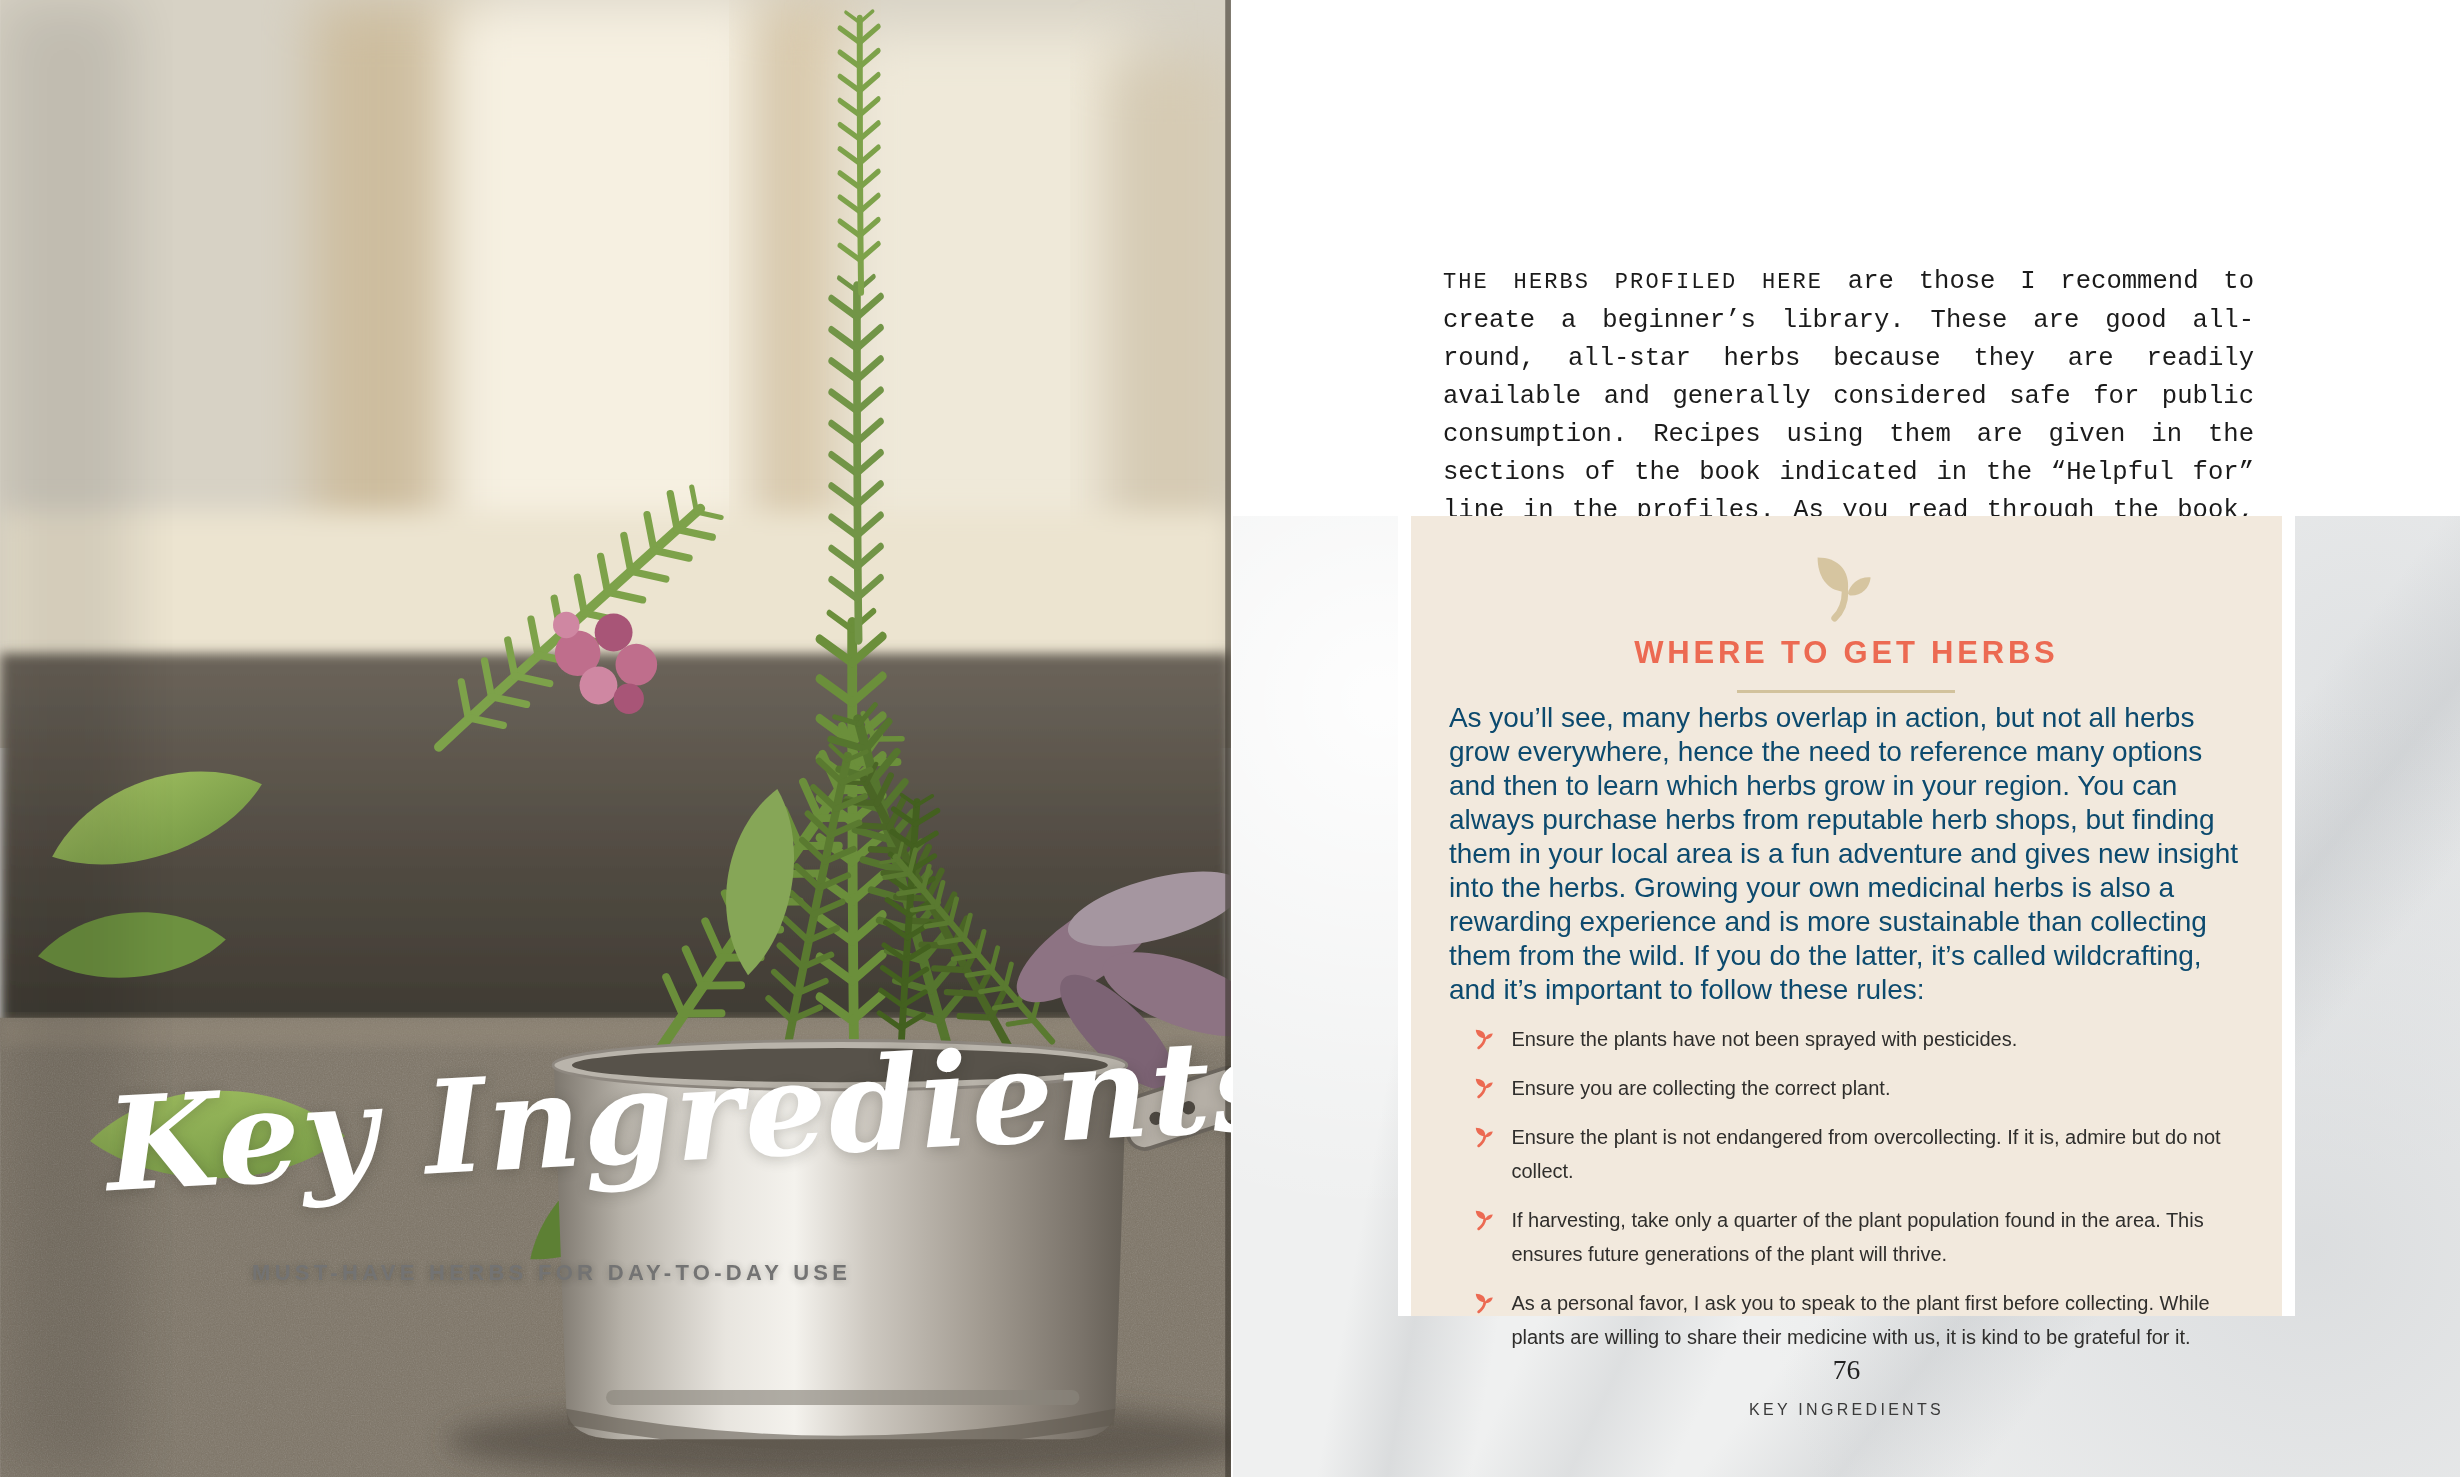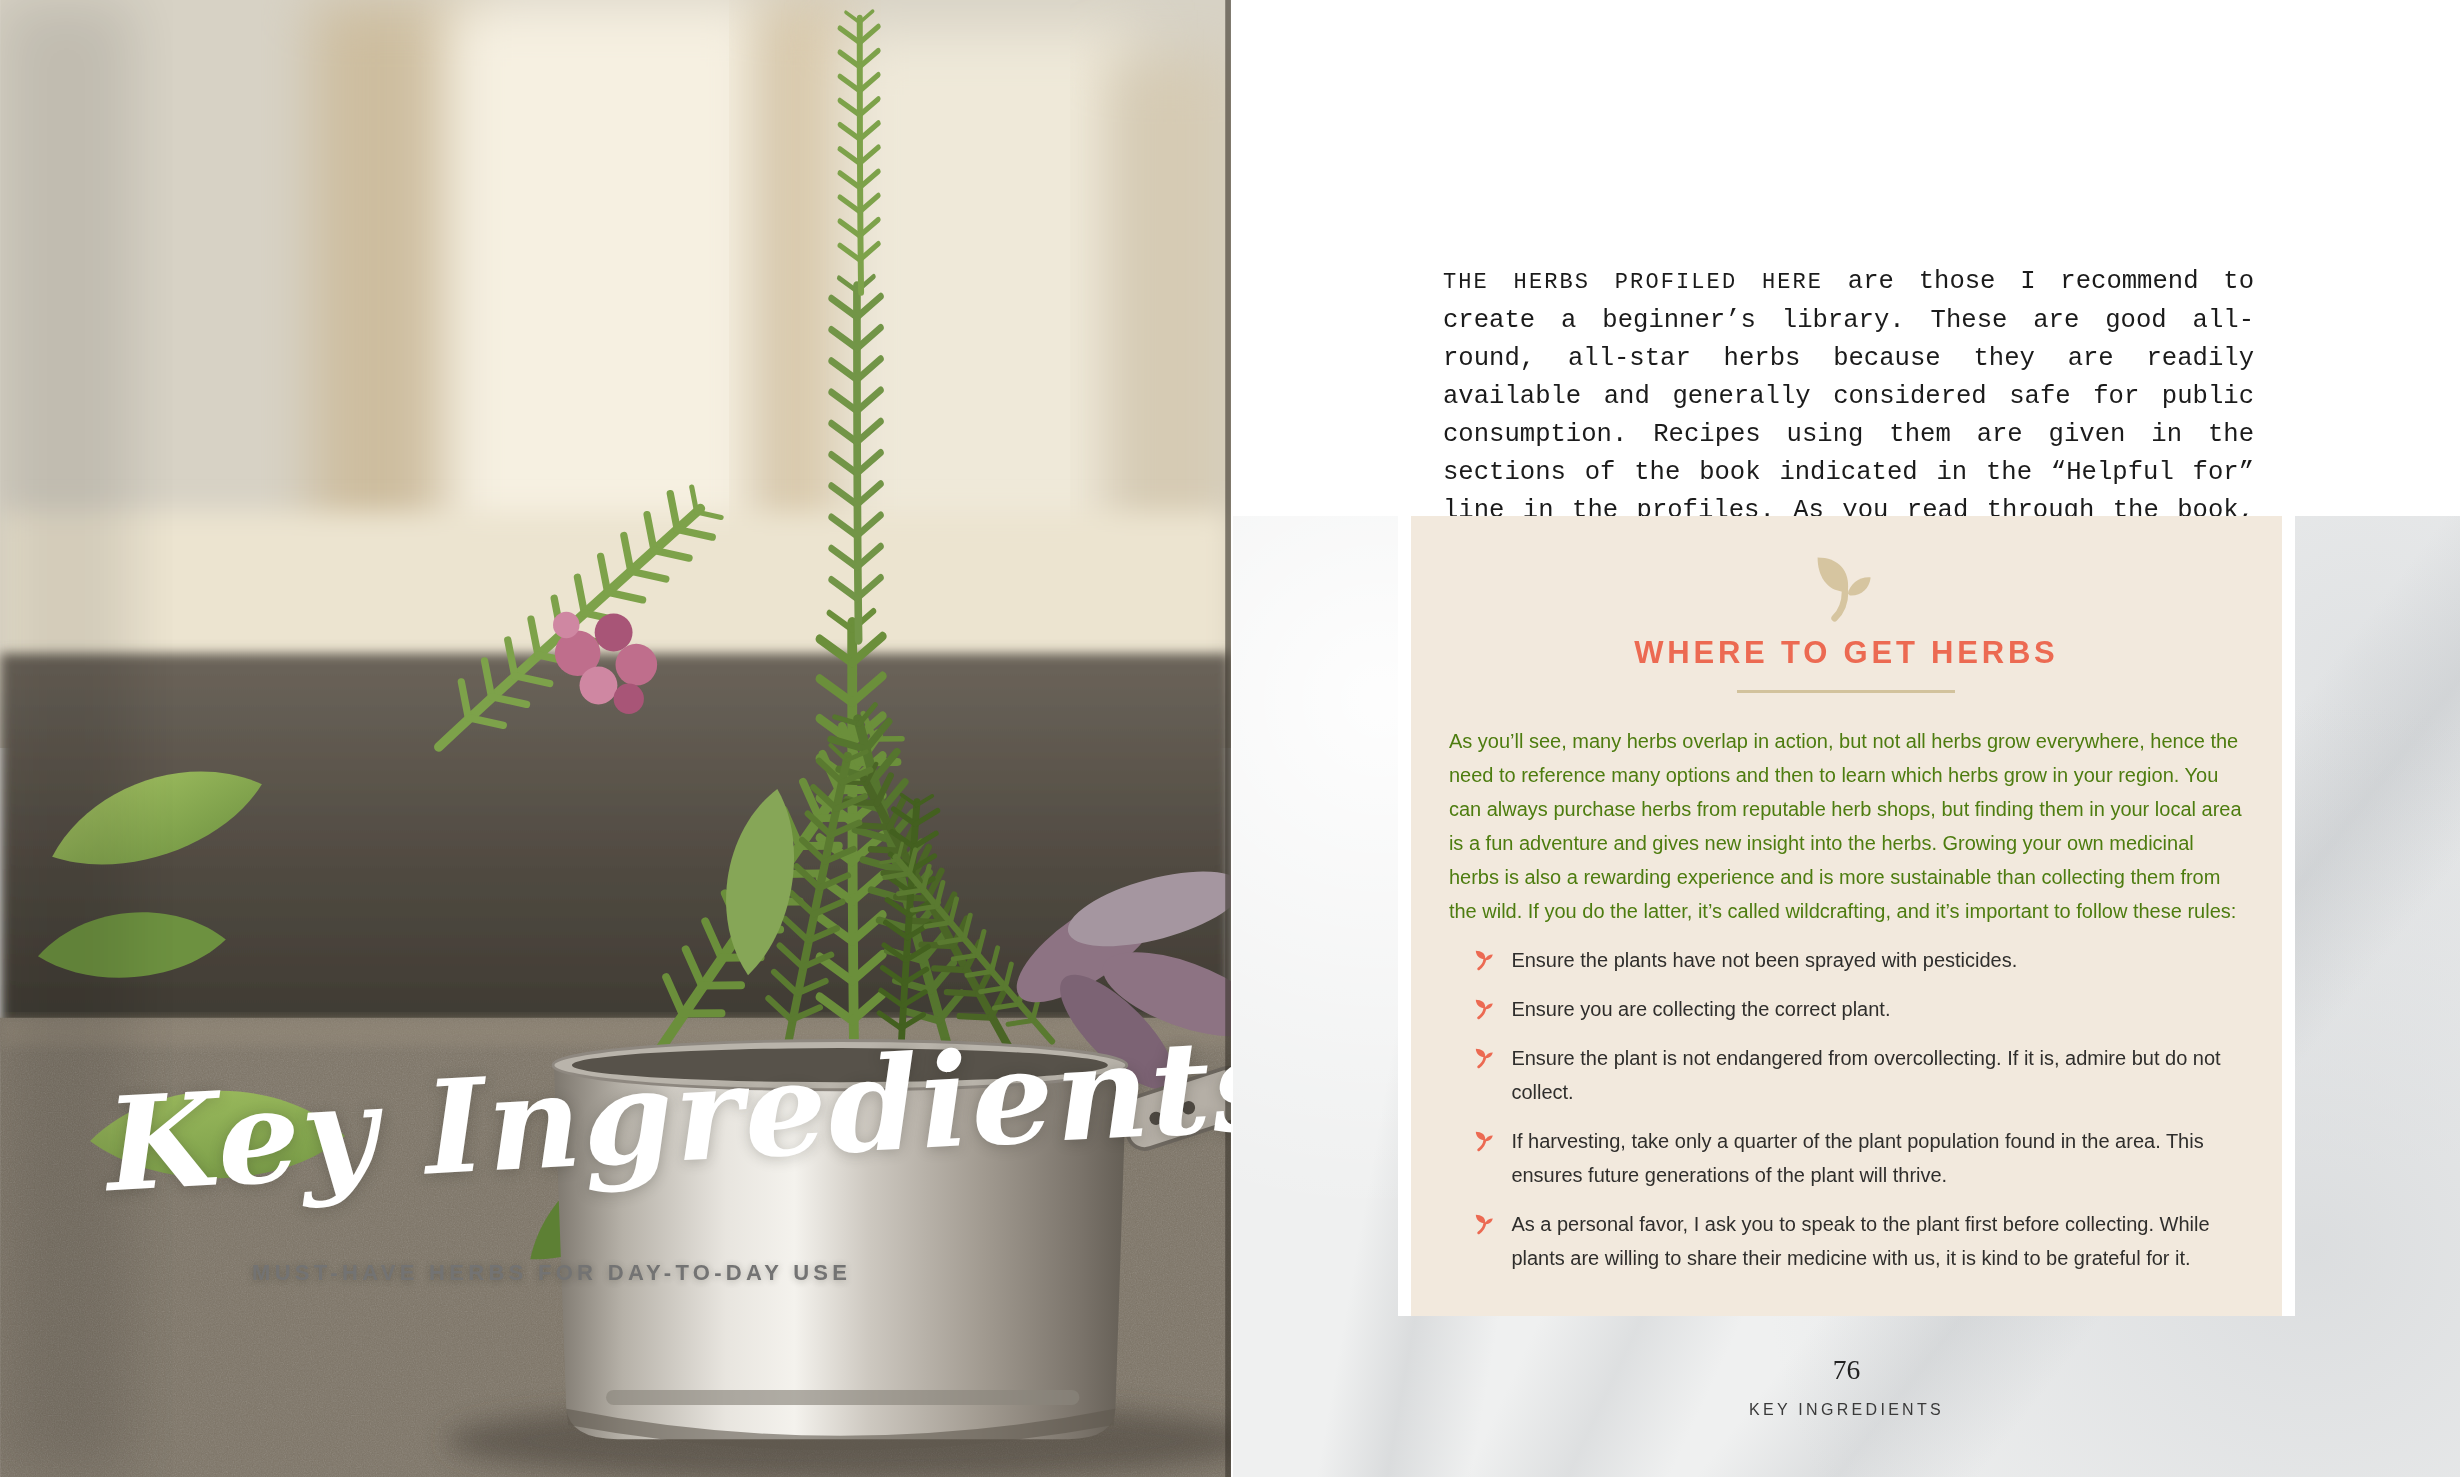--- a/index.html
+++ b/index.html
@@ -47,21 +47,21 @@
     background:#f2e9dd;box-sizing:content-box;
   }
   .box-inner{padding:32px 38px 0 38px;}
   .leaf-wrap{text-align:center;height:74px;}
   .box-title{
     margin:13.3px 0 0 0;text-align:center;color:#ec6a52;
     font-size:31px;font-weight:bold;letter-spacing:3.8px;
   }
   .rule{width:218px;height:2.8px;background:#d2c29c;margin:19px auto 0 auto;}
   .box-intro{
-    margin:31px 0 0 0;font-size:20px;line-height:34px;color:#4d7c0f;
+    margin:8px 0 0 0;font-size:28px;line-height:34px;color:#0c4a6e;
   }
   .rules-list{list-style:none;margin:9.5px 0 0 0;padding:0 0 0 24.6px;}
   .rules-list li{display:flex;align-items:flex-start;margin-top:15px;}
   .rules-list li .sprout{flex:0 0 24.6px;margin-top:4.7px;}
   .rules-list li .rule-text{font-size:20px;line-height:34px;color:#2f2e2c;padding-left:13.3px;}
   .page-footer{position:absolute;left:0;top:1354px;width:1231px;text-align:center;}
   .page-number{
     font-family:"Liberation Serif","DejaVu Serif",serif;
     font-size:27.5px;color:#222;
   }

